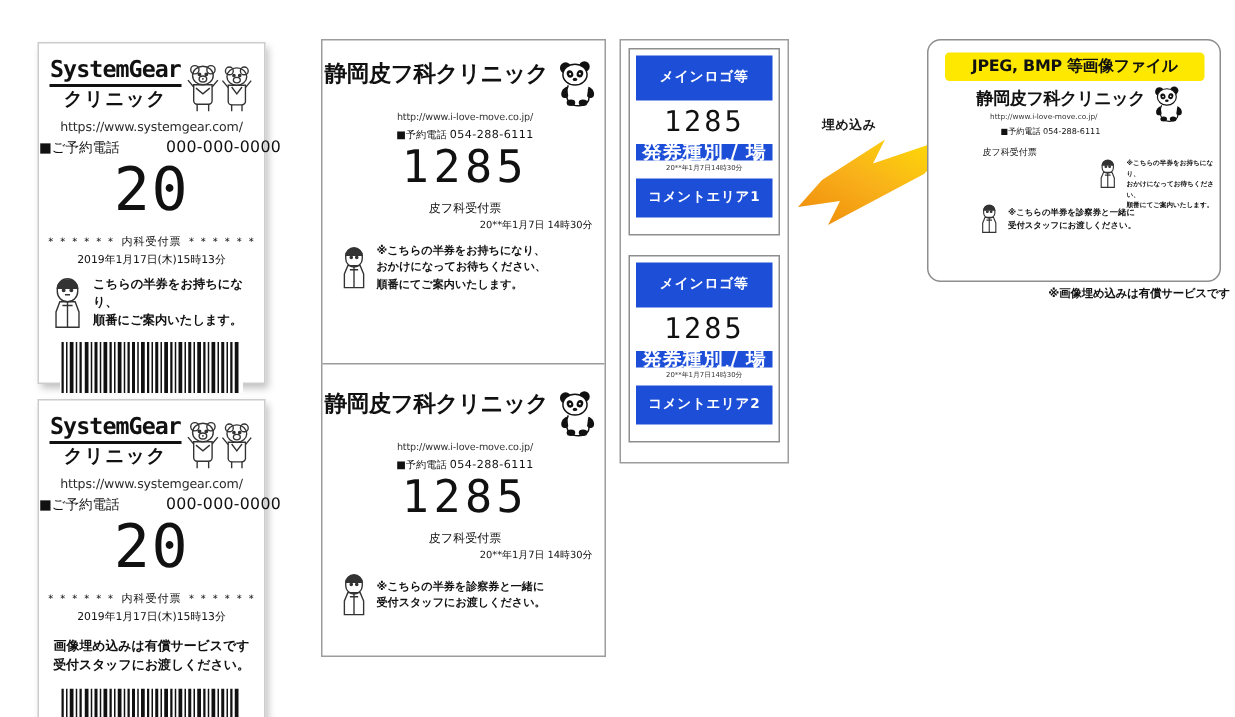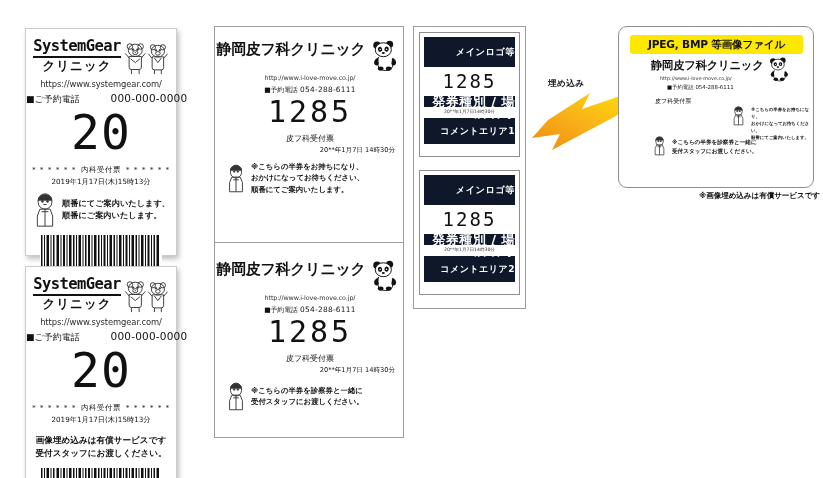--- a/index.html
+++ b/index.html
@@ -52,21 +52,21 @@
   .sg-bears{width:46px;height:36px;flex:0 0 46px;margin-top:1px;}
   .sg-url{
     font-size:8.4px;color:#2b2b2b;margin-top:3px;letter-spacing:-0.1px;
   }
   .sg-tel{
     font-size:9px;margin-top:3px;color:#111;white-space:nowrap;
   }
   .sg-tel .num{font-size:10.5px;letter-spacing:.2px;margin-left:28px;}
   .sg-number{
     font-family:"DejaVu Sans Mono","Liberation Mono",monospace;
-    font-size:48px;font-weight:500;line-height:1;
+    font-size:40px;font-weight:500;line-height:1;
     margin-top:2px;color:#111;letter-spacing:1px;
   }
   .sg-stars{
     font-size:7.4px;margin-top:9px;color:#111;letter-spacing:.6px;white-space:nowrap;
   }
   .sg-date{font-size:7.2px;margin-top:2px;color:#111;}
   .sg-msg-row{
     display:flex;align-items:center;justify-content:center;gap:4px;
     margin-top:6px;padding:0 6px;
   }
@@ -107,21 +107,21 @@
   .cl-nurse{width:22px;height:30px;flex:0 0 22px;}
   .cl-msg{font-size:7.4px;line-height:1.55;font-weight:bold;color:#111;}
 
   
   #tpl-panel{left:413px;top:10px;width:113px;height:283px;border:1px solid #9c9c9c;}
   .tpl-card{position:absolute;left:5px;width:101px;box-sizing:border-box;
             border:1px solid #8e8e8e;background:#fff;padding:4px;}
   #tpl-1{top:5px;height:125px;}
   #tpl-2{top:143px;height:125px;}
   .tpl-band{
-    background:#0f172a;color:#fff;font-weight:bold;text-align:right;
+    background:#1d4ed8;color:#fff;font-weight:bold;text-align:center;
     font-size:9.2px;letter-spacing:.5px;
   }
   .tpl-logo{height:30px;line-height:30px;}
   .tpl-num{
     font-family:"DejaVu Sans Mono","Liberation Mono",monospace;
     font-size:19px;text-align:center;line-height:1.25;color:#111;letter-spacing:2px;
     margin:3px 0 2px 0;
   }
   .tpl-kind{font-size:13px;height:11px;line-height:11px;}
   .tpl-date{font-size:4.6px;text-align:center;color:#333;margin:2px 0 4px 0;}
@@ -213,21 +213,21 @@
           <path d="M7 9c0-4 3-7 8-7s8 3 8 7" fill="#333"></path>
           <circle cx="12" cy="10" r="1" fill="#333"></circle>
             <circle cx="18" cy="10" r="1" fill="#333"></circle>
           <path d="M13 13.5h4"></path>
           <path d="M9 19h12l3 8v12H6V27z"></path>
           <path d="M15 19v20"></path>
           <path d="M11 22h8"></path>
         </g>
       </svg>
       <div class="sg-msg">
-        <div>順番にてご案内いたします、</div>
+        <div>こちらの半券をお持ちになり、</div>
         <div>順番にご案内いたします。</div>
       </div>
     </div>
     <svg class="barcode" viewBox="0 0 244 68" preserveAspectRatio="none">
       <rect width="244" height="68" fill="#fff"></rect>
       <g fill="#111">
         <rect x="2" y="0" width="3" height="68"></rect>
           <rect x="8" y="0" width="2" height="68"></rect>
         <rect x="13" y="0" width="5" height="68"></rect>
           <rect x="21" y="0" width="2" height="68"></rect>

